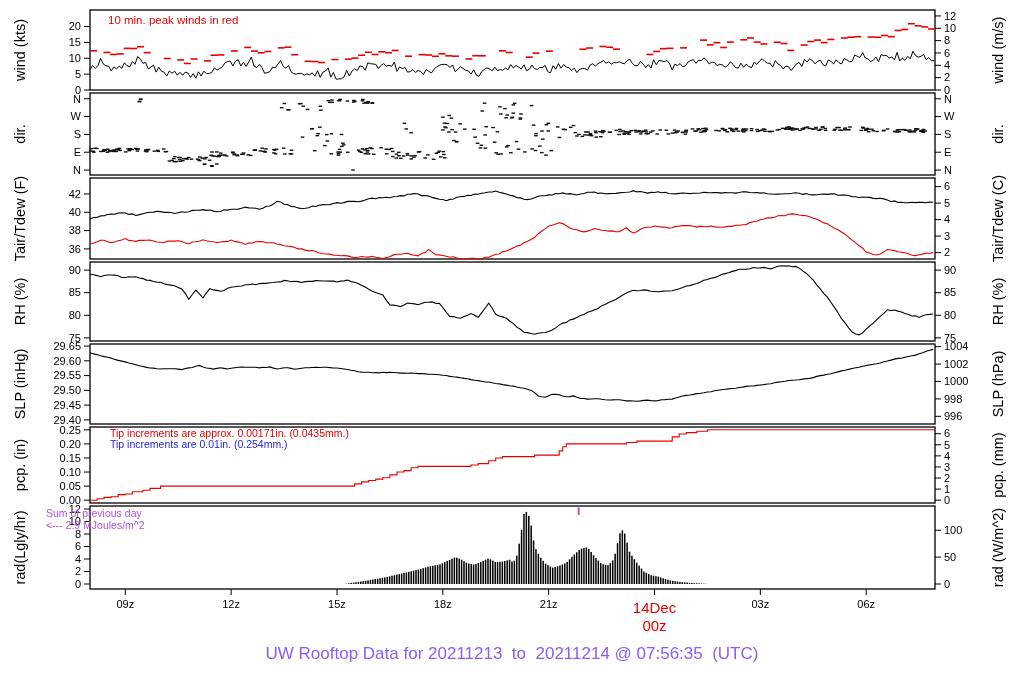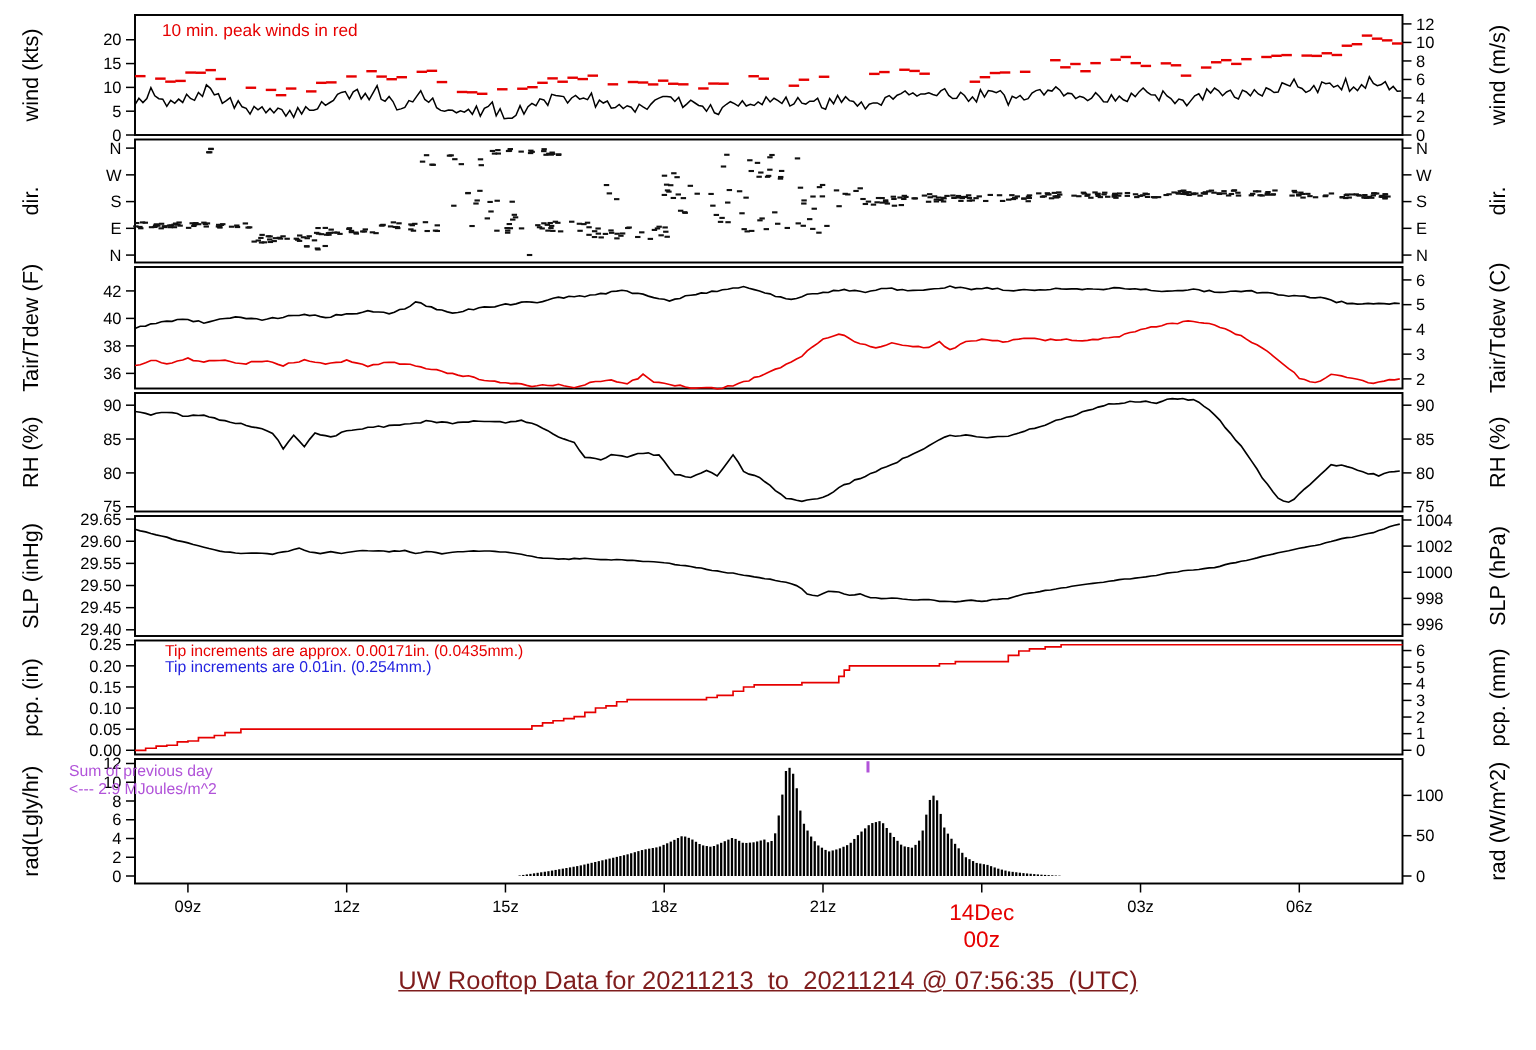--- a/index.html
+++ b/index.html
@@ -962,14 +962,14 @@
           <text x="548.6638830897704" y="608" text-anchor="middle" font-size="11" fill="#000000">21z</text>
           <line x1="654.509394572025" y1="589" x2="654.509394572025" y2="595" stroke="#000000" stroke-width="1"></line>
           <text x="654.509394572025" y="613" text-anchor="middle" font-size="15" fill="#e60000">14Dec</text>
           <text x="654.509394572025" y="631" text-anchor="middle" font-size="15" fill="#e60000">00z</text>
           <line x1="760.3549060542797" y1="589" x2="760.3549060542797" y2="595" stroke="#000000" stroke-width="1"></line>
           <text x="760.3549060542797" y="608" text-anchor="middle" font-size="11" fill="#000000">03z</text>
           <line x1="866.2004175365345" y1="589" x2="866.2004175365345" y2="595" stroke="#000000" stroke-width="1"></line>
           <text x="866.2004175365345" y="608" text-anchor="middle" font-size="11" fill="#000000">06z</text>
         </g>
       </svg></div>
-  <div class="title" style="color: #7f1d1d; text-decoration: underline;">UW Rooftop Data for 20211213  to  20211214 @ 07:56:35  (UTC)</div>
+  <div class="title" style="color: #8b5cf6;">UW Rooftop Data for 20211213  to  20211214 @ 07:56:35  (UTC)</div>
 </div>
 
 </body></html>

